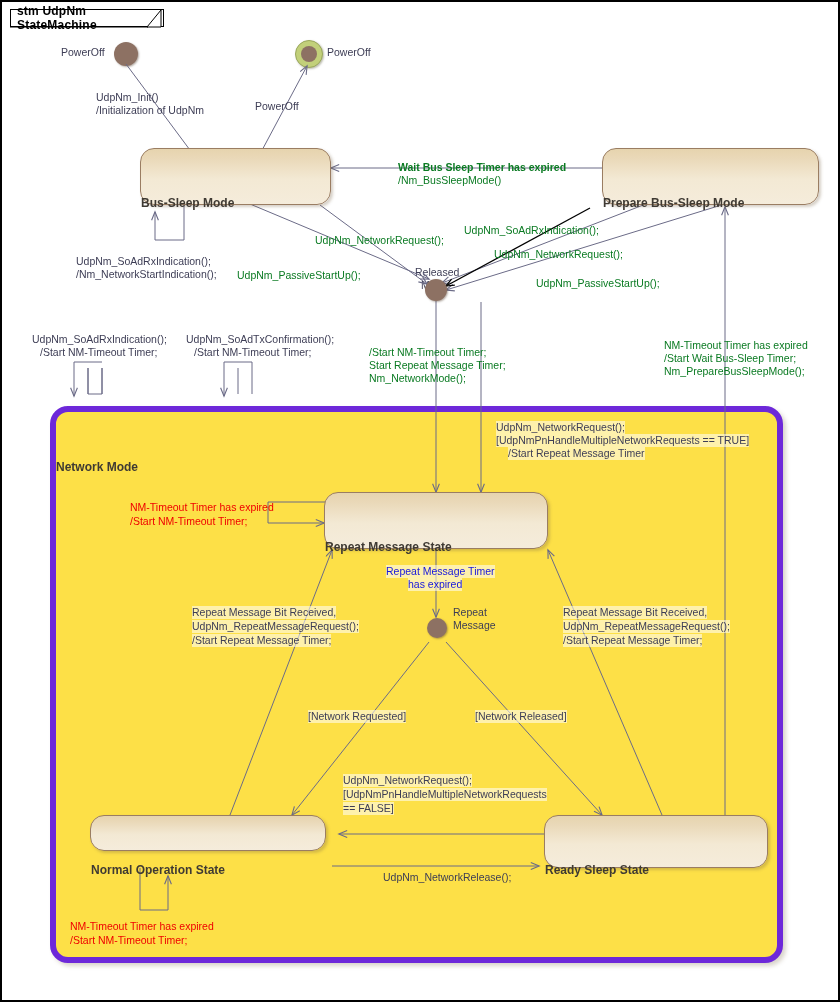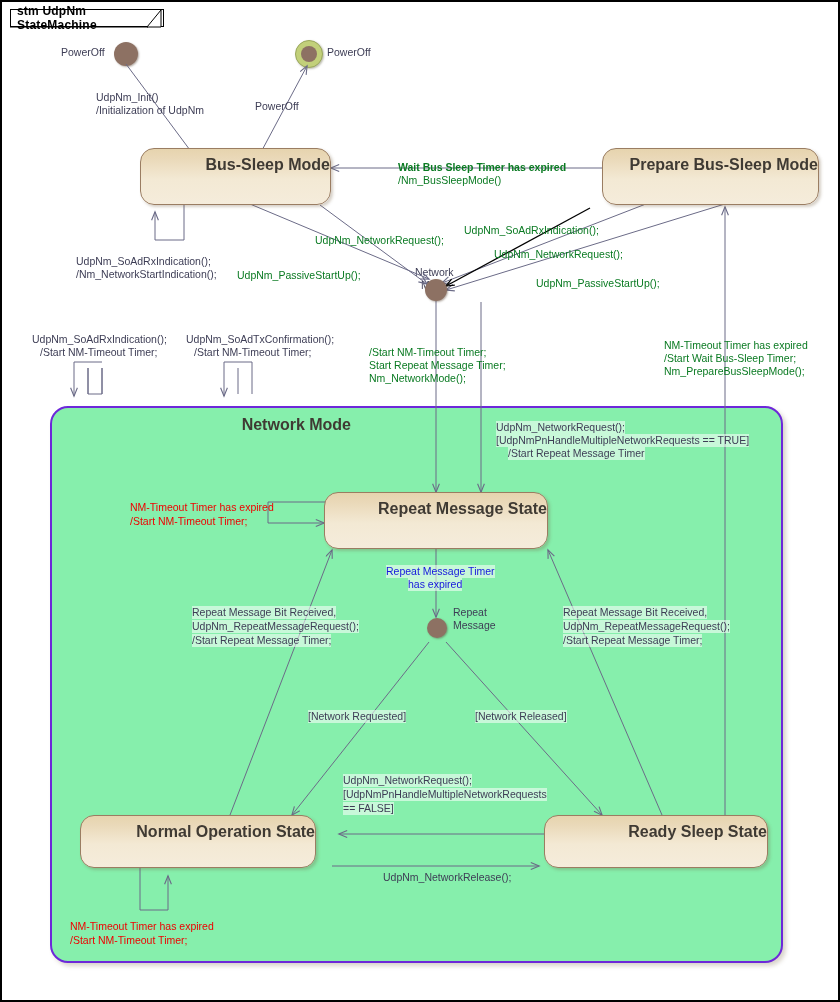--- a/index.html
+++ b/index.html
@@ -19,34 +19,34 @@
   }
   #tab-label{font-size:12px;font-weight:bold;color:#000;letter-spacing:.2px;}
   
   .c-green{color:#0a7a22;}
   .c-dark{color:#3d3d55;}
   .c-red{color:#ef0000;}
   .c-blue{color:#1515dd;}
   .lbl{font-size:10.5px;}
   .lbl-hl{background:rgba(255,255,255,.55);}
   .state-title{
-    font-size:16px;font-weight:bold;color:#3f3a33;text-align:right;
+    font-size:12px;font-weight:bold;color:#3f3a33;text-align:left;margin-top:40px;
   }
   
   .state{
     position:absolute;box-sizing:border-box;
     border:1px solid #9a7d62;border-radius:14px;
     background:linear-gradient(to bottom,#e6d4ae 0%,#ead9b9 18%,#f3e9d4 55%,#f5ecdb 100%);
     box-shadow:2px 2px 3px rgba(120,100,70,.30);
   }
   .state > .state-title{position:absolute;left:0;right:0;top:7px;}
   .composite{
     position:absolute;box-sizing:border-box;
-    border:2px solid #6d28d9;border-radius:18px;
-    background:#86efac;
+    border:6px solid #6d28d9;border-radius:18px;
+    background:#fde047;
     box-shadow:3px 3px 4px rgba(120,100,70,.28);
   }
   .composite > .state-title{position:absolute;left:0;right:0;top:8px;}
   
   .junction{
     position:absolute;border-radius:50%;
     background:#8d7163;
     box-shadow:1px 1px 2px rgba(90,70,55,.45);
   }
   .finalstate{
@@ -154,36 +154,36 @@
 
   <div class="state" style="left:138px;top:146px;width:191px;height:57px;z-index:2">
     <div class="state-title">Bus-Sleep Mode</div>
   </div>
 
   <div class="state" style="left:600px;top:146px;width:217px;height:57px;z-index:2">
     <div class="state-title">Prepare Bus-Sleep Mode</div>
   </div>
 
   <div class="junction" style="left:423px;top:277px;width:22px;height:22px;z-index:2"></div>
-  <div class="txt lbl c-dark" style="left:413px;top:264px;">Network</div>
+  <div class="txt lbl c-dark" style="left:413px;top:264px;">Released</div>
   <div class="txt lbl c-dark" style="left:419px;top:277px;">Mode</div>
 
   <div class="composite" style="left:48px;top:404px;width:733px;height:557px;z-index:0">
     <div class="state-title" style="top:8px;left:0;right:430px;">Network Mode</div>
   </div>
 
   <div class="state" style="left:322px;top:490px;width:224px;height:57px;z-index:2">
     <div class="state-title">Repeat Message State</div>
   </div>
 
   <div class="junction" style="left:425px;top:616px;width:20px;height:20px;z-index:2"></div>
   <div class="txt lbl c-dark" style="left:451px;top:604px;">Repeat</div>
   <div class="txt lbl c-dark" style="left:451px;top:617px;">Message</div>
 
-  <div class="state" style="left:78px;top:813px;width:236px;height:53px;z-index:2">
+  <div class="state" style="left:88px;top:813px;width:236px;height:36px;z-index:2">
     <div class="state-title">Normal Operation State</div>
   </div>
 
   <div class="state" style="left:542px;top:813px;width:224px;height:53px;z-index:2">
     <div class="state-title">Ready Sleep State</div>
   </div>
 
   <div style="position:absolute;inset:0;z-index:4;pointer-events:none">
 
     <div class="txt lbl c-dark" style="left:94px;top:89px;">UdpNm_Init()</div>

